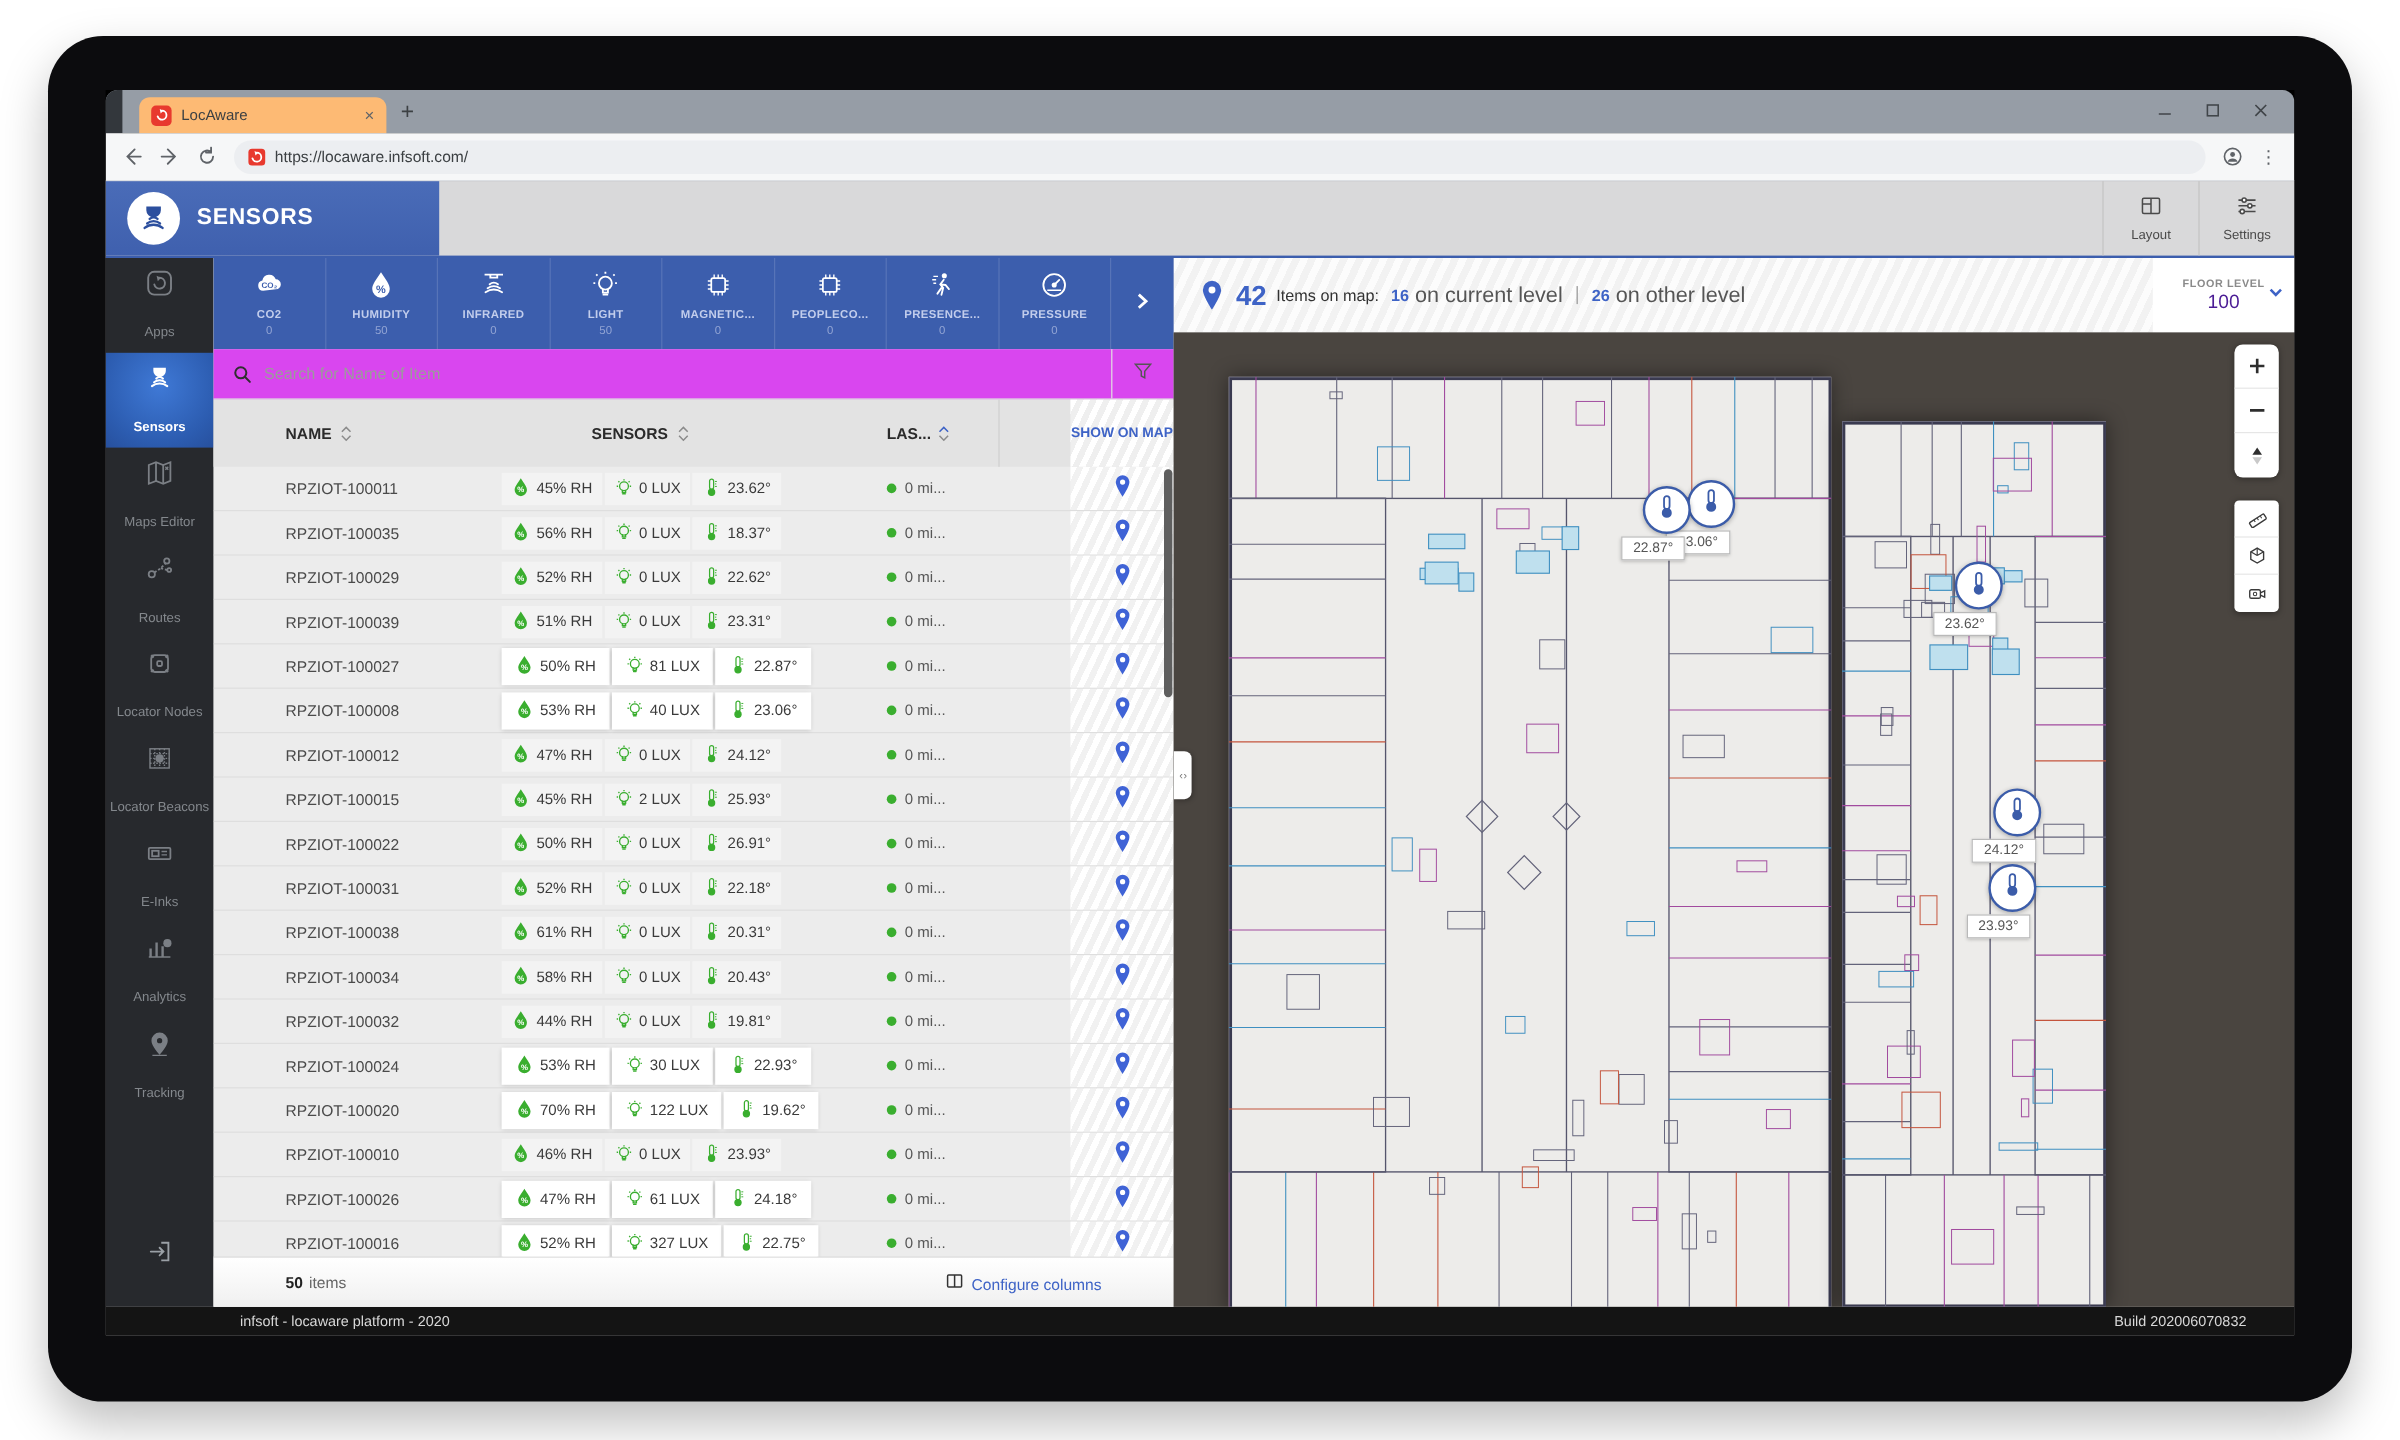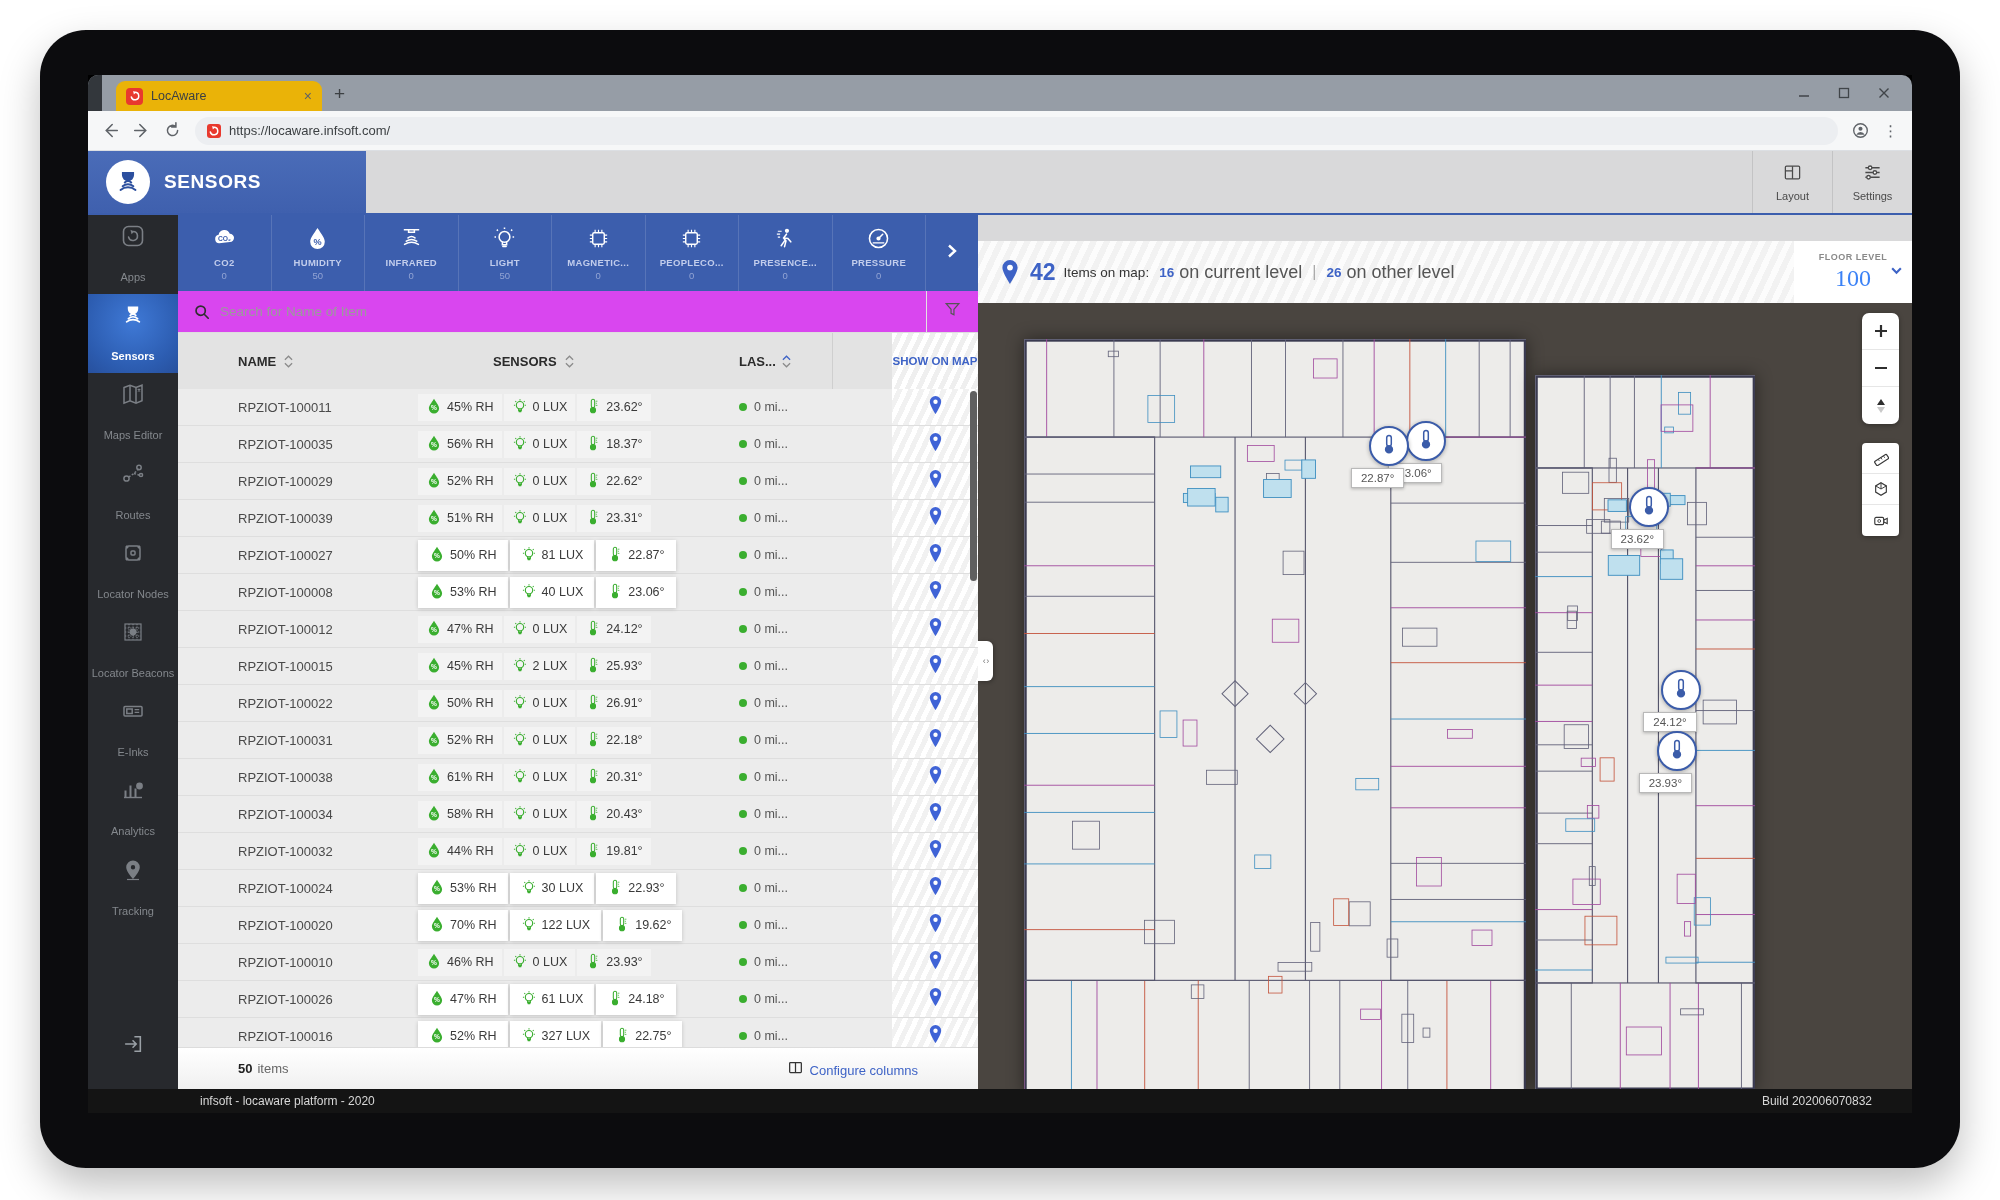--- a/index.html
+++ b/index.html
@@ -6,21 +6,21 @@
   body { background:#ffffff; font-family:"Liberation Sans", sans-serif; width:2000px; height:1200px; position:relative; overflow:hidden; }
 
   
   .bezel { position:absolute; left:40px; top:30px; width:1920px; height:1138px; background:#0c0c0e; border-radius:46px; box-shadow:0 18px 40px rgba(0,0,0,.25); }
   .screen { position:absolute; left:48px; top:45px; right:48px; bottom:55px; background:#000; overflow:hidden; }
 
   
   .browser { width:100%; height:100%; display:flex; flex-direction:column; border-radius:10px 10px 0 0; overflow:hidden; }
   .tabstrip { height:36px; background:#969da6; display:flex; align-items:flex-end; flex:0 0 36px; }
   .tab-edge { width:14px; height:100%; background:#33373c; }
-  .tab { width:206px; height:30px; background:#eab308; border-radius:9px 9px 0 0; margin-left:14px; display:flex; align-items:center; padding:0 10px; gap:8px; }
+  .tab { width:206px; height:30px; background:#fdba74; border-radius:9px 9px 0 0; margin-left:14px; display:flex; align-items:center; padding:0 10px; gap:8px; }
   .tab-title { font-size:12.5px; color:#3c4043; flex:1; white-space:nowrap; overflow:hidden; }
   .tab-close { color:#5f6368; font-size:14px; cursor:pointer; }
   .favicon { width:17px; height:17px; border-radius:4px; background:#e8392e; display:inline-flex; align-items:center; justify-content:center; flex:0 0 17px; }
   .favicon svg { width:12px; height:12px; }
   .newtab { color:#3c4043; font-size:19px; margin:0 0 6px 12px; }
   .win-controls { margin-left:auto; display:flex; align-items:center; gap:28px; padding:0 22px 8px 0; color:#404549; }
   .win-controls svg { width:12px; height:12px; }
   .toolbar { height:40px; background:#f6f7f8; border-bottom:1px solid #dcdfe3; display:flex; align-items:center; padding:0 14px; gap:14px; flex:0 0 40px; }
   .nav-ic { color:#5f6368; display:inline-flex; }
   .nav-ic svg { width:17px; height:17px; }
@@ -96,32 +96,32 @@
            background:repeating-linear-gradient(115deg,#ffffff 0 5px,#f1f1f1 5px 10px); cursor:pointer; }
   .c-pin svg { width:15px; height:20px; }
   .v-scroll { position:absolute; right:1px; top:2px; width:7px; height:190px; background:#5f5f5f; border-radius:4px; }
 
   .tfoot { height:42px; flex:0 0 42px; background:linear-gradient(180deg,#ffffff,#f0f0f0); border-top:1px solid #dcdcdc; display:flex; align-items:center; padding:0 60px 0 60px; font-size:13px; color:#666; }
   .tfoot b { color:#222; margin-right:5px; }
   .cfg { margin-left:auto; display:flex; align-items:flex-end; gap:7px; color:#3e63c6; cursor:pointer; }
   .cfg svg { width:15px; height:15px; color:#333; }
 
   
-  .map-panel { flex:1; display:flex; flex-direction:column; min-width:0;margin-top:26px; }
+  .map-panel { flex:1; display:flex; flex-direction:column; min-width:0; }
   .map-header { height:62px; flex:0 0 62px; background:repeating-linear-gradient(115deg,#fcfcfc 0 6px,#f2f2f2 6px 12px); display:flex; align-items:center; padding-left:22px; }
   .mh-pin { color:#3e63c6; margin-right:10px; display:inline-flex; }
   .mh-pin svg { width:20px; height:26px; }
   .mh-count { font-size:23px; color:#3e63c6; font-weight:bold; margin-right:8px; }
   .mh-text { font-size:13.5px; color:#333; margin-right:10px; }
   .mh-b { font-size:13.5px; color:#3e63c6; font-weight:bold; margin-right:5px; }
   .mh-g { font-size:18px; color:#555; margin-right:10px; }
   .mh-bar { color:#aaa; margin-right:10px; }
   .floor-box { margin-left:auto; width:118px; align-self:stretch; background:#fff; display:flex; flex-direction:column; align-items:center; justify-content:center; position:relative; cursor:pointer; }
   .floor-label { font-size:9px; color:#8a8a8a; font-weight:bold; letter-spacing:.5px; }
-  .floor-value { font-size:24px; color:#3b82f6; margin-top:3px;font-family:Liberation Serif, serif; }
+  .floor-value { font-size:16px; color:#4c1d95; margin-top:3px; }
   .floor-chev { position:absolute; right:9px; top:50%; transform:translateY(-50%); color:#3e63c6; }
   .floor-chev svg { width:13px; height:13px; }
 
   .map-body { flex:1; background:#4a4540; position:relative; overflow:hidden; min-height:0; }
   .plan { position:absolute; background:#edecea; box-shadow:0 0 16px rgba(0,0,0,.45); }
   .plan svg { width:100%; height:100%; display:block; }
   .plan1 { left:4.9%; top:4.6%; width:53.8%; height:96%; }
   .plan2 { left:59.6%; top:9.1%; width:23.6%; height:91%; }
 
   .marker { position:absolute; transform:translate(-50%,-50%); }

